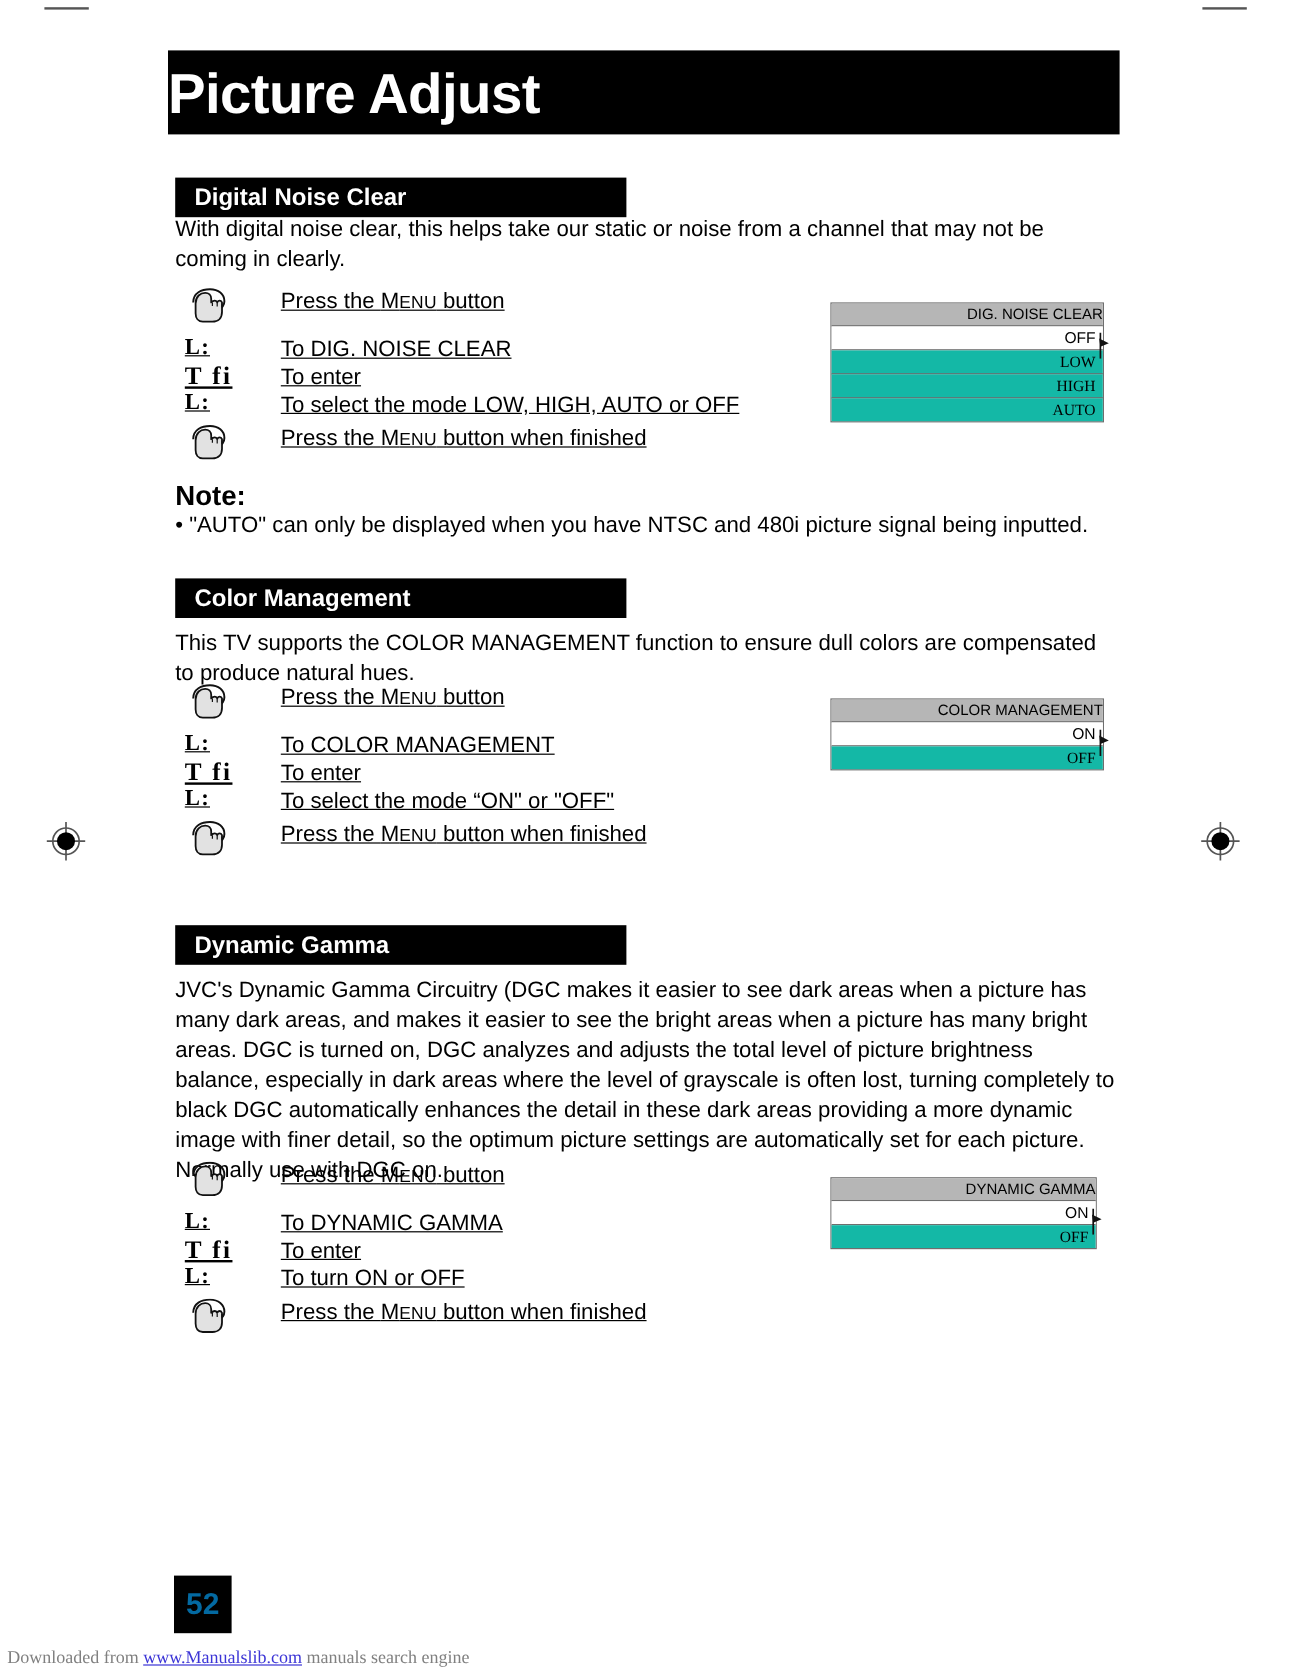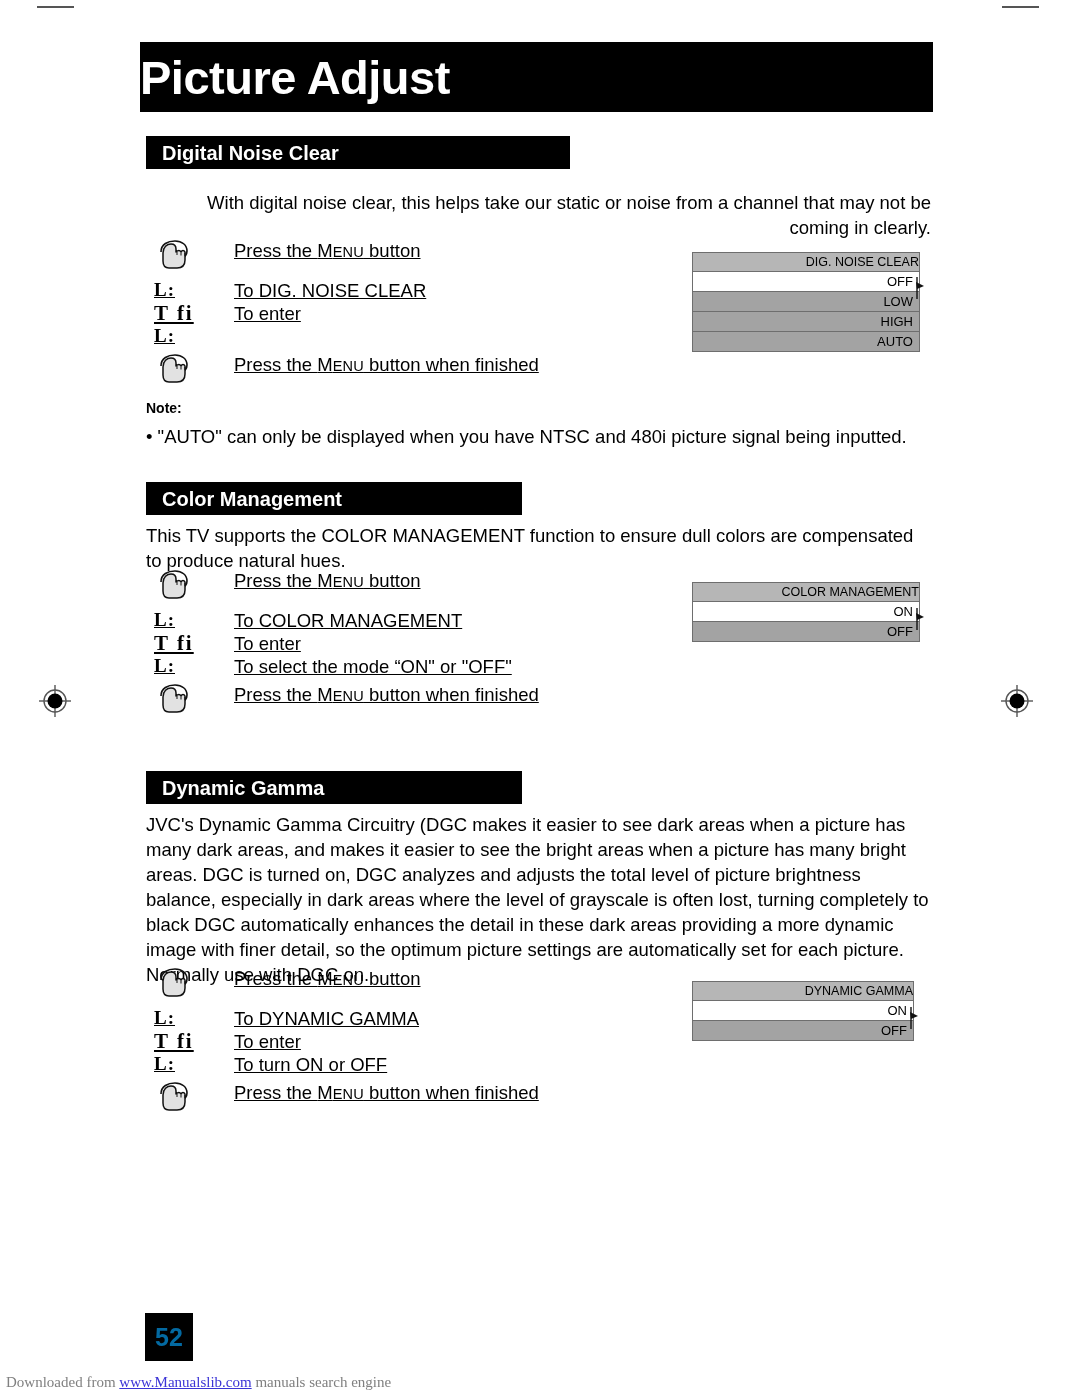--- a/index.html
+++ b/index.html
@@ -73,21 +73,21 @@
   .body-text {
     position: absolute;
     font-size: 18.5px;
     line-height: 25px;
     color: #000000;
   }
 
   
   .note-label {
     position: absolute;
-    font-size: 14px;
+    font-size: 23px;
     font-weight: bold;
   }
   .note-item {
     position: absolute;
     font-size: 18.5px;
     line-height: 25px;
   }
 
   
   .steps {
@@ -153,21 +153,21 @@
   .osd-row {
     border-bottom: 1px solid #6e6e6e;
     text-align: right;
     font-size: 13px;
     padding: 2px 6px 2px 0;
     line-height: 15px;
     color: #000;
   }
   .osd-row:last-child { border-bottom: none; }
   .osd-row.white { background: #ffffff; }
-  .osd-row.gray  { background: #a3a3a3; }
+  .osd-row.gray  { background: #14b8a6; font-family: Liberation Serif, serif; }
 
   .osd-cursor {
     position: absolute;
     width: 13px;
     height: 22px;
   }
 
   
   .page-number-badge {
     position: absolute;
@@ -222,25 +222,25 @@
     <line x1="1" y1="17" x2="33" y2="17" stroke="#555" stroke-width="1.4"></line>
     <circle cx="17" cy="17" r="11" fill="none" stroke="#555" stroke-width="1.4"></circle>
     <circle cx="17" cy="17" r="7.5" fill="#000"></circle>
   </svg>
 </div>
 
 <div class="page-title-bar">
   <div class="page-title-text">Picture Adjust</div>
 </div>
 
-<div class="section-bar" style="top:136px; width:424px;">
+<div class="section-bar" style="top:148px; width:376px;">
   <span class="section-bar-text">Digital Noise Clear</span>
 </div>
 
-<div class="body-text" style="left:146px; top:190px; width:785px;text-align:right;">With digital noise clear, this helps take our static or noise from a channel that may not be coming in clearly.</div>
+<div class="body-text" style="left:146px; top:178px; width:785px;">With digital noise clear, this helps take our static or noise from a channel that may not be coming in clearly.</div>
 
 <div class="steps" style="left:146px; top:240px;">
 
   <div class="step-row" style="height:33px;">
     <span class="step-icon hand-icon">
       <svg width="36" height="31" viewBox="0 0 36 31">
         <path d="M7 12 C7 4, 14 1, 21 1 C28 1, 33 5, 33 11 C33 16, 29 18, 27 19" fill="none" stroke="#111" stroke-width="1.6"></path>
         <path d="M9 13 C9 7, 13 4, 17 4 C20 4, 22 6, 22 9 L22 12
                  C24 10, 26 10, 27 12 C28 10, 30 10, 31 12 L31 20
                  C31 25, 28 28, 23 28 L15 28 C11 28, 9 25, 9 21 Z" fill="#e2e2e2" stroke="#111" stroke-width="1.5" stroke-linejoin="round"></path>
@@ -261,20 +261,21 @@
     <span class="step-icon">
       <span class="glyph-enter">T fi</span>
     </span>
     <span class="step-label">To enter</span>
   </div>
 
   <div class="step-row" style="margin-top:1px;">
     <span class="step-icon">
       <span class="glyph-arrow">L:</span>
     </span>
+    <span class="step-label">To select the mode LOW, HIGH, AUTO or OFF</span>
   </div>
 
   <div class="step-row" style="margin-top:6px;">
     <span class="step-icon hand-icon">
       <svg width="36" height="31" viewBox="0 0 36 31">
         <path d="M7 12 C7 4, 14 1, 21 1 C28 1, 33 5, 33 11 C33 16, 29 18, 27 19" fill="none" stroke="#111" stroke-width="1.6"></path>
         <path d="M9 13 C9 7, 13 4, 17 4 C20 4, 22 6, 22 9 L22 12
                  C24 10, 26 10, 27 12 C28 10, 30 10, 31 12 L31 20
                  C31 25, 28 28, 23 28 L15 28 C11 28, 9 25, 9 21 Z" fill="#e2e2e2" stroke="#111" stroke-width="1.5" stroke-linejoin="round"></path>
         <path d="M23 12 L23 15 M27 12.5 L27 15.5 M31 13 L31 16" stroke="#111" stroke-width="1" fill="none"></path>

